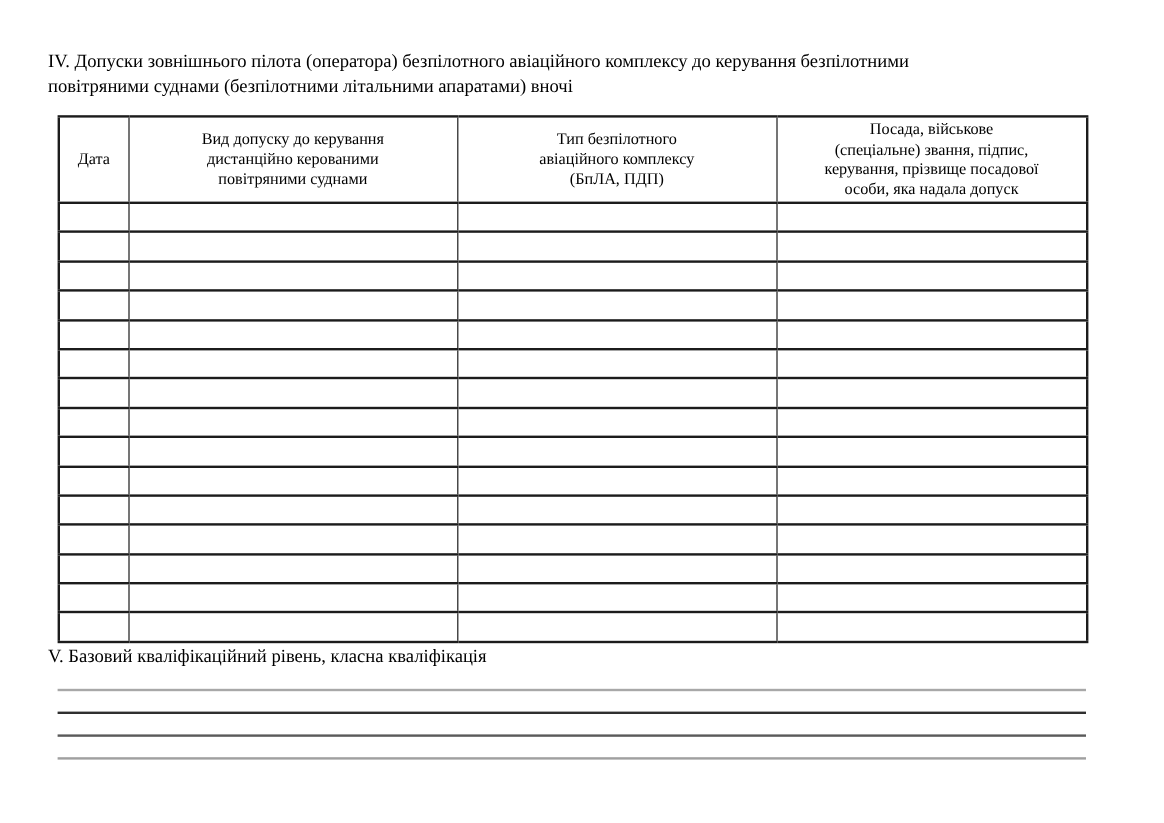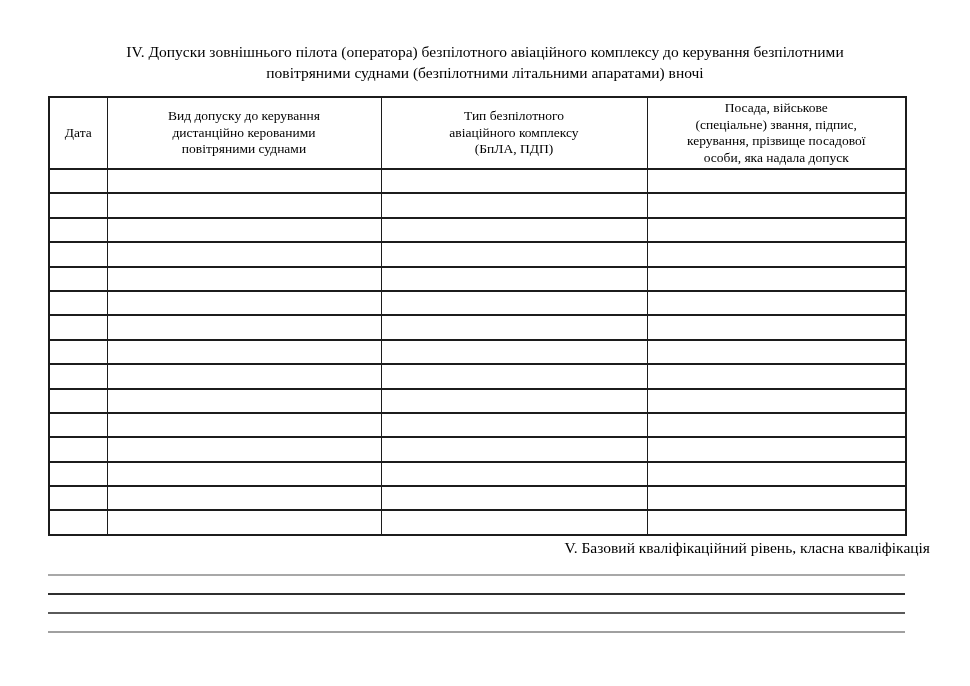--- a/index.html
+++ b/index.html
@@ -16,21 +16,21 @@
     font-family: "Liberation Serif", "DejaVu Serif", serif;
     overflow: hidden;
   }
 
   
   .title-iv {
     position: absolute;
     top: 41px;
     left: 40px;
     right: 40px;
-    text-align: center;
+    text-align: left;
     font-size: 15.5px;
     line-height: 21px;
     white-space: pre-line;
   }
 
   
   .admissions-table {
     position: absolute;
     top: 96px;
     left: 48px;
@@ -64,21 +64,21 @@
     height: 22.4px;
     padding: 0;
   }
 
   
   .title-v {
     position: absolute;
     top: 537px;
     left: 40px;
     right: 40px;
-    text-align: right;
+    text-align: left;
     font-size: 15.5px;
     line-height: 21px;
   }
 
   
   .blank-lines {
     position: absolute;
     top: 574px;
     left: 48px;
     width: 857px;

